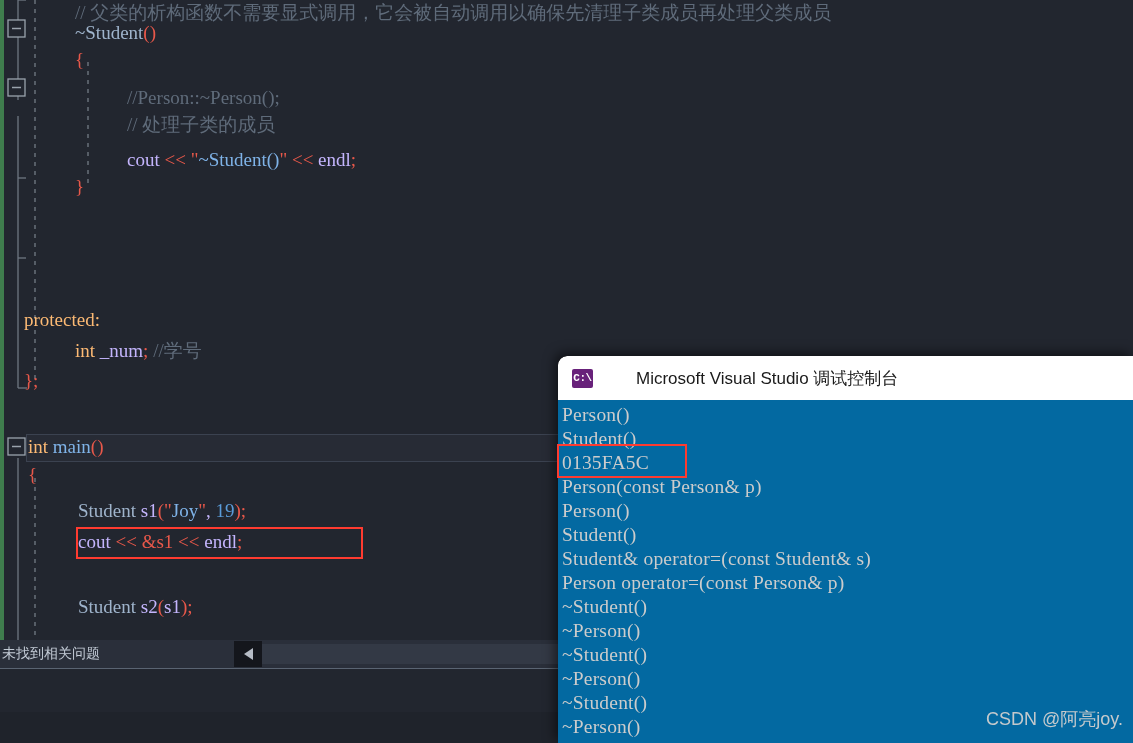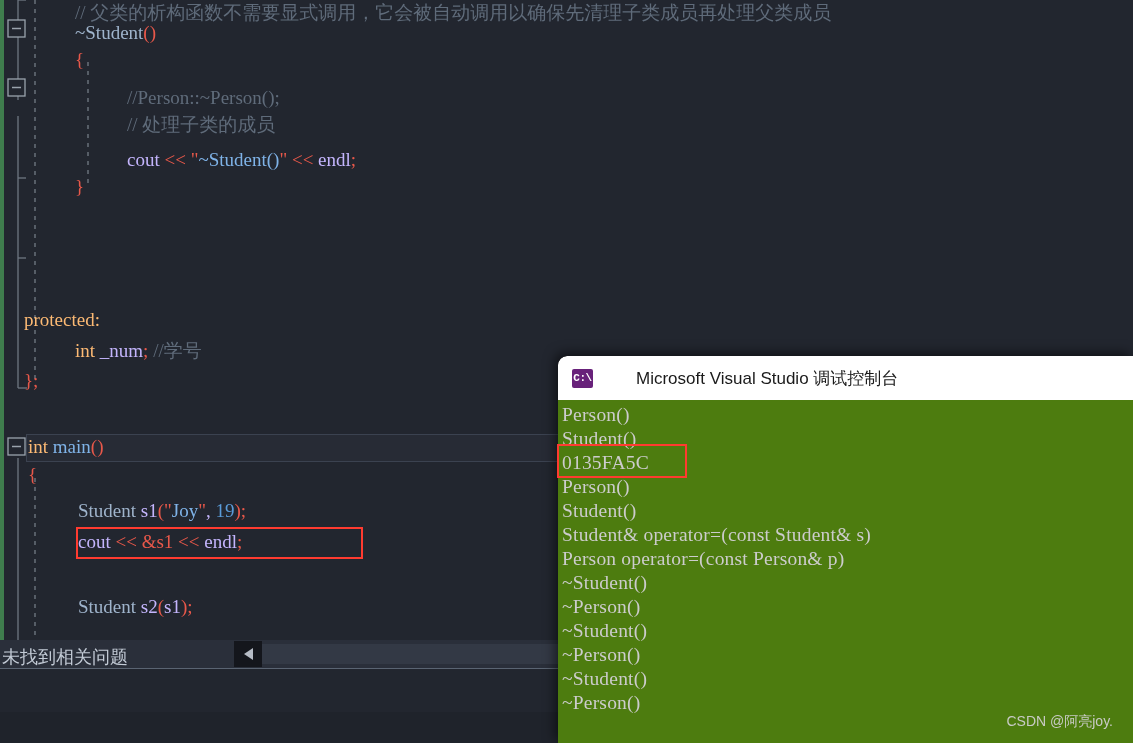--- a/index.html
+++ b/index.html
@@ -102,21 +102,21 @@
   .h-scroll-thumb {
     position: absolute;
     left: 262px; top: 644px;
     width: 300px; height: 20px;
     background: #333945;
   }
   .status-text {
     position: absolute;
     left: 2px; top: 645px;
     font-family: "Liberation Sans", sans-serif;
-    font-size: 18px;
+    font-size: 14px;
     color: #c3cbd6;
   }
   .hr-line {
     position: absolute;
     left: 0; top: 668px;
     width: 562px; height: 1px;
     background: #5a6472;
   }
   .lower-pane {
     position: absolute;
@@ -163,38 +163,38 @@
   }
   .console-title-text {
     font-family: "Liberation Sans", sans-serif;
     font-size: 17px;
     color: #1a1a1a;
     margin-left: 32px;
   }
   .console-body {
     position: relative;
     height: 343px;
-    background: #4d7c0f;
+    background: #0369a1;
     padding: 3px 10px 0 4px;
     overflow: hidden;
   }
   .console-line {
     font-family: "Liberation Serif", serif;
     font-size: 19.5px;
     line-height: 24px;
     color: #cccccc;
     white-space: pre;
     letter-spacing: 0.2px;
   }
 
   .watermark {
     position: absolute;
-    right: 20px; bottom: 12px;
+    right: 10px; bottom: 12px;
     font-family: "Liberation Sans", sans-serif;
-    font-size: 14px;
+    font-size: 18px;
     color: #cfcfcf;
     opacity: 0.95;
   }
 </style>
 </head>
 <body>
 
 <div id="root">
 
   <div class="ide">
@@ -250,20 +250,21 @@
 
   <div class="console-win">
     <div class="console-title">
       <div class="vs-icon">C:\</div>
       <div class="console-title-text">Microsoft Visual Studio 调试控制台</div>
     </div>
     <div class="console-body" id="console-body">
         <div class="console-line">Person()</div>
         <div class="console-line">Student()</div>
         <div class="console-line">0135FA5C</div>
+        <div class="console-line">Person(const Person&amp; p)</div>
         <div class="console-line">Person()</div>
         <div class="console-line">Student()</div>
         <div class="console-line">Student&amp; operator=(const Student&amp; s)</div>
         <div class="console-line">Person operator=(const Person&amp; p)</div>
         <div class="console-line">~Student()</div>
         <div class="console-line">~Person()</div>
         <div class="console-line">~Student()</div>
         <div class="console-line">~Person()</div>
         <div class="console-line">~Student()</div>
         <div class="console-line">~Person()</div>

